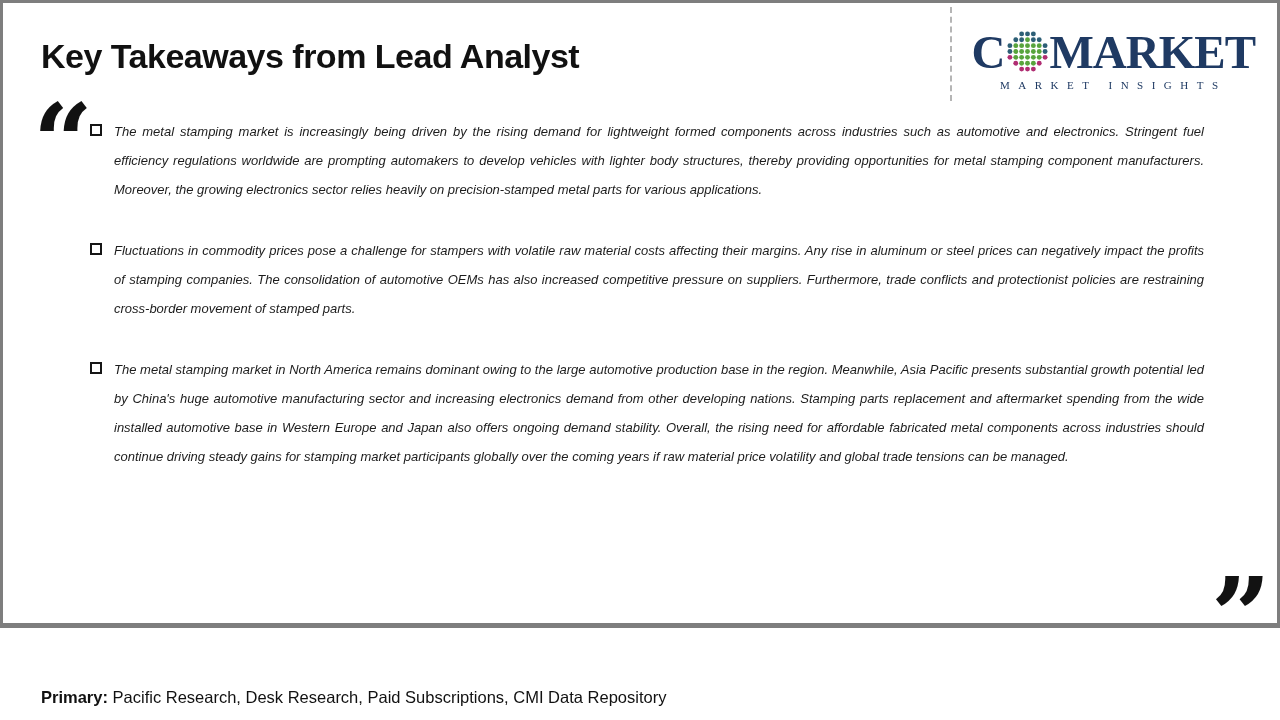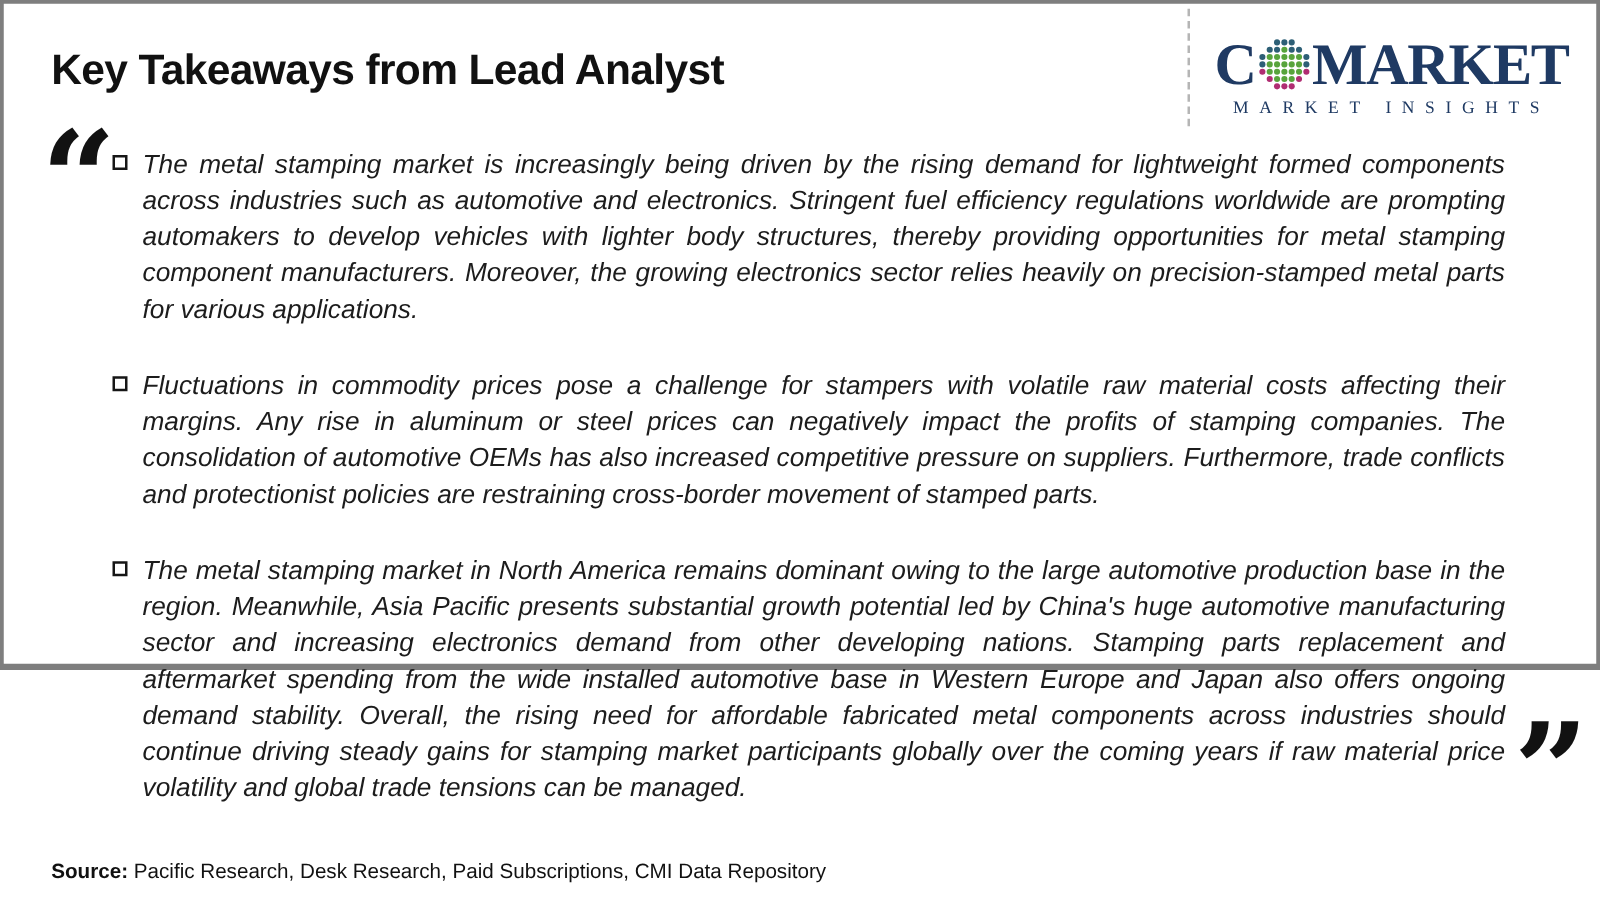--- a/index.html
+++ b/index.html
@@ -1,21 +1,21 @@
 <!DOCTYPE html>
 <html style="--navy: #1f3a63; --teal: #2d5f76; --green: #58a43c; --magenta: #b02d72; --frame: #7e7e7e; --text: #1c1c1c;"><head>
 <meta charset="utf-8">
 <style>
   * { margin: 0; padding: 0; box-sizing: border-box; }
   html, body { width: 1280px; height: 720px; background: #fff; overflow: hidden; }
   body { font-family: "Liberation Sans", sans-serif; color: var(--text, #1c1c1c); }
 
   .slide {
     position: relative;
-    width: 1280px; height: 536px;
+    width: 1280px; height: 628px;
     background: #ffffff;
     border: 3px solid var(--frame, #7e7e7e);
     border-bottom-width: 5px;
   }
 
   .page-title {
     position: absolute;
     left: 38px; top: 34px;
     font-size: 34px;
     font-weight: 700;
@@ -43,21 +43,21 @@
     font-weight: 700;
     font-size: 47px;
     letter-spacing: -1px;
     color: var(--navy, #1f3a63);
     line-height: 1;
   }
   .logo-globe { width: 43px; height: 43px; margin: 0 1px 2px 1px; }
   .logo-tagline {
     margin-top: 3px;
     font-family: "Liberation Serif", serif;
-    font-size: 14px;
+    font-size: 11px;
     font-weight: 400;
     letter-spacing: 8.5px;
     color: var(--navy, #1f3a63);
     white-space: nowrap;
   }
 
   
   .big-quote {
     position: absolute;
     font-family: "DejaVu Serif", serif;
@@ -74,21 +74,21 @@
   .content {
     position: absolute;
     left: 87px; top: 114px;
     width: 1114px;
   }
   .takeaway {
     position: relative;
     padding-left: 24px;
     margin-bottom: 32px;
     font-style: italic;
-    font-size: 21px;
+    font-size: 13px;
     line-height: 29px;
     text-align: justify;
     color: var(--text, #1c1c1c);
   }
   .takeaway:last-child { margin-bottom: 16px; }
   .square-bullet {
     position: absolute;
     left: 0; top: 7px;
     width: 12px; height: 12px;
     border: 2px solid #161616;
@@ -172,16 +172,16 @@
       <span class="square-bullet"></span>
       <span>Fluctuations in commodity prices pose a challenge for stampers with volatile raw material costs affecting their margins. Any rise in aluminum or steel prices can negatively impact the profits of stamping companies. The consolidation of automotive OEMs has also increased competitive pressure on suppliers. Furthermore, trade conflicts and protectionist policies are restraining cross-border movement of stamped parts.</span>
     </div>
     <div class="takeaway">
       <span class="square-bullet"></span>
       <span>The metal stamping market in North America remains dominant owing to the large automotive production base in the region. Meanwhile, Asia Pacific presents substantial growth potential led by China's huge automotive manufacturing sector and increasing electronics demand from other developing nations. Stamping parts replacement and aftermarket spending from the wide installed automotive base in Western Europe and Japan also offers ongoing demand stability. Overall, the rising need for affordable fabricated metal components across industries should continue driving steady gains for stamping market participants globally over the coming years if raw material price volatility and global trade tensions can be managed.</span>
     </div>
   </div>
 
   <div class="source-line">
-    <span class="source-label">Source:</span><span> Pacific Research, Desk Research, Paid Subscriptions, CMI Data Repository</span>
+    <span class="source-label">Primary:</span><span> Pacific Research, Desk Research, Paid Subscriptions, CMI Data Repository</span>
   </div>
 
 </div>
 
 </body></html>

